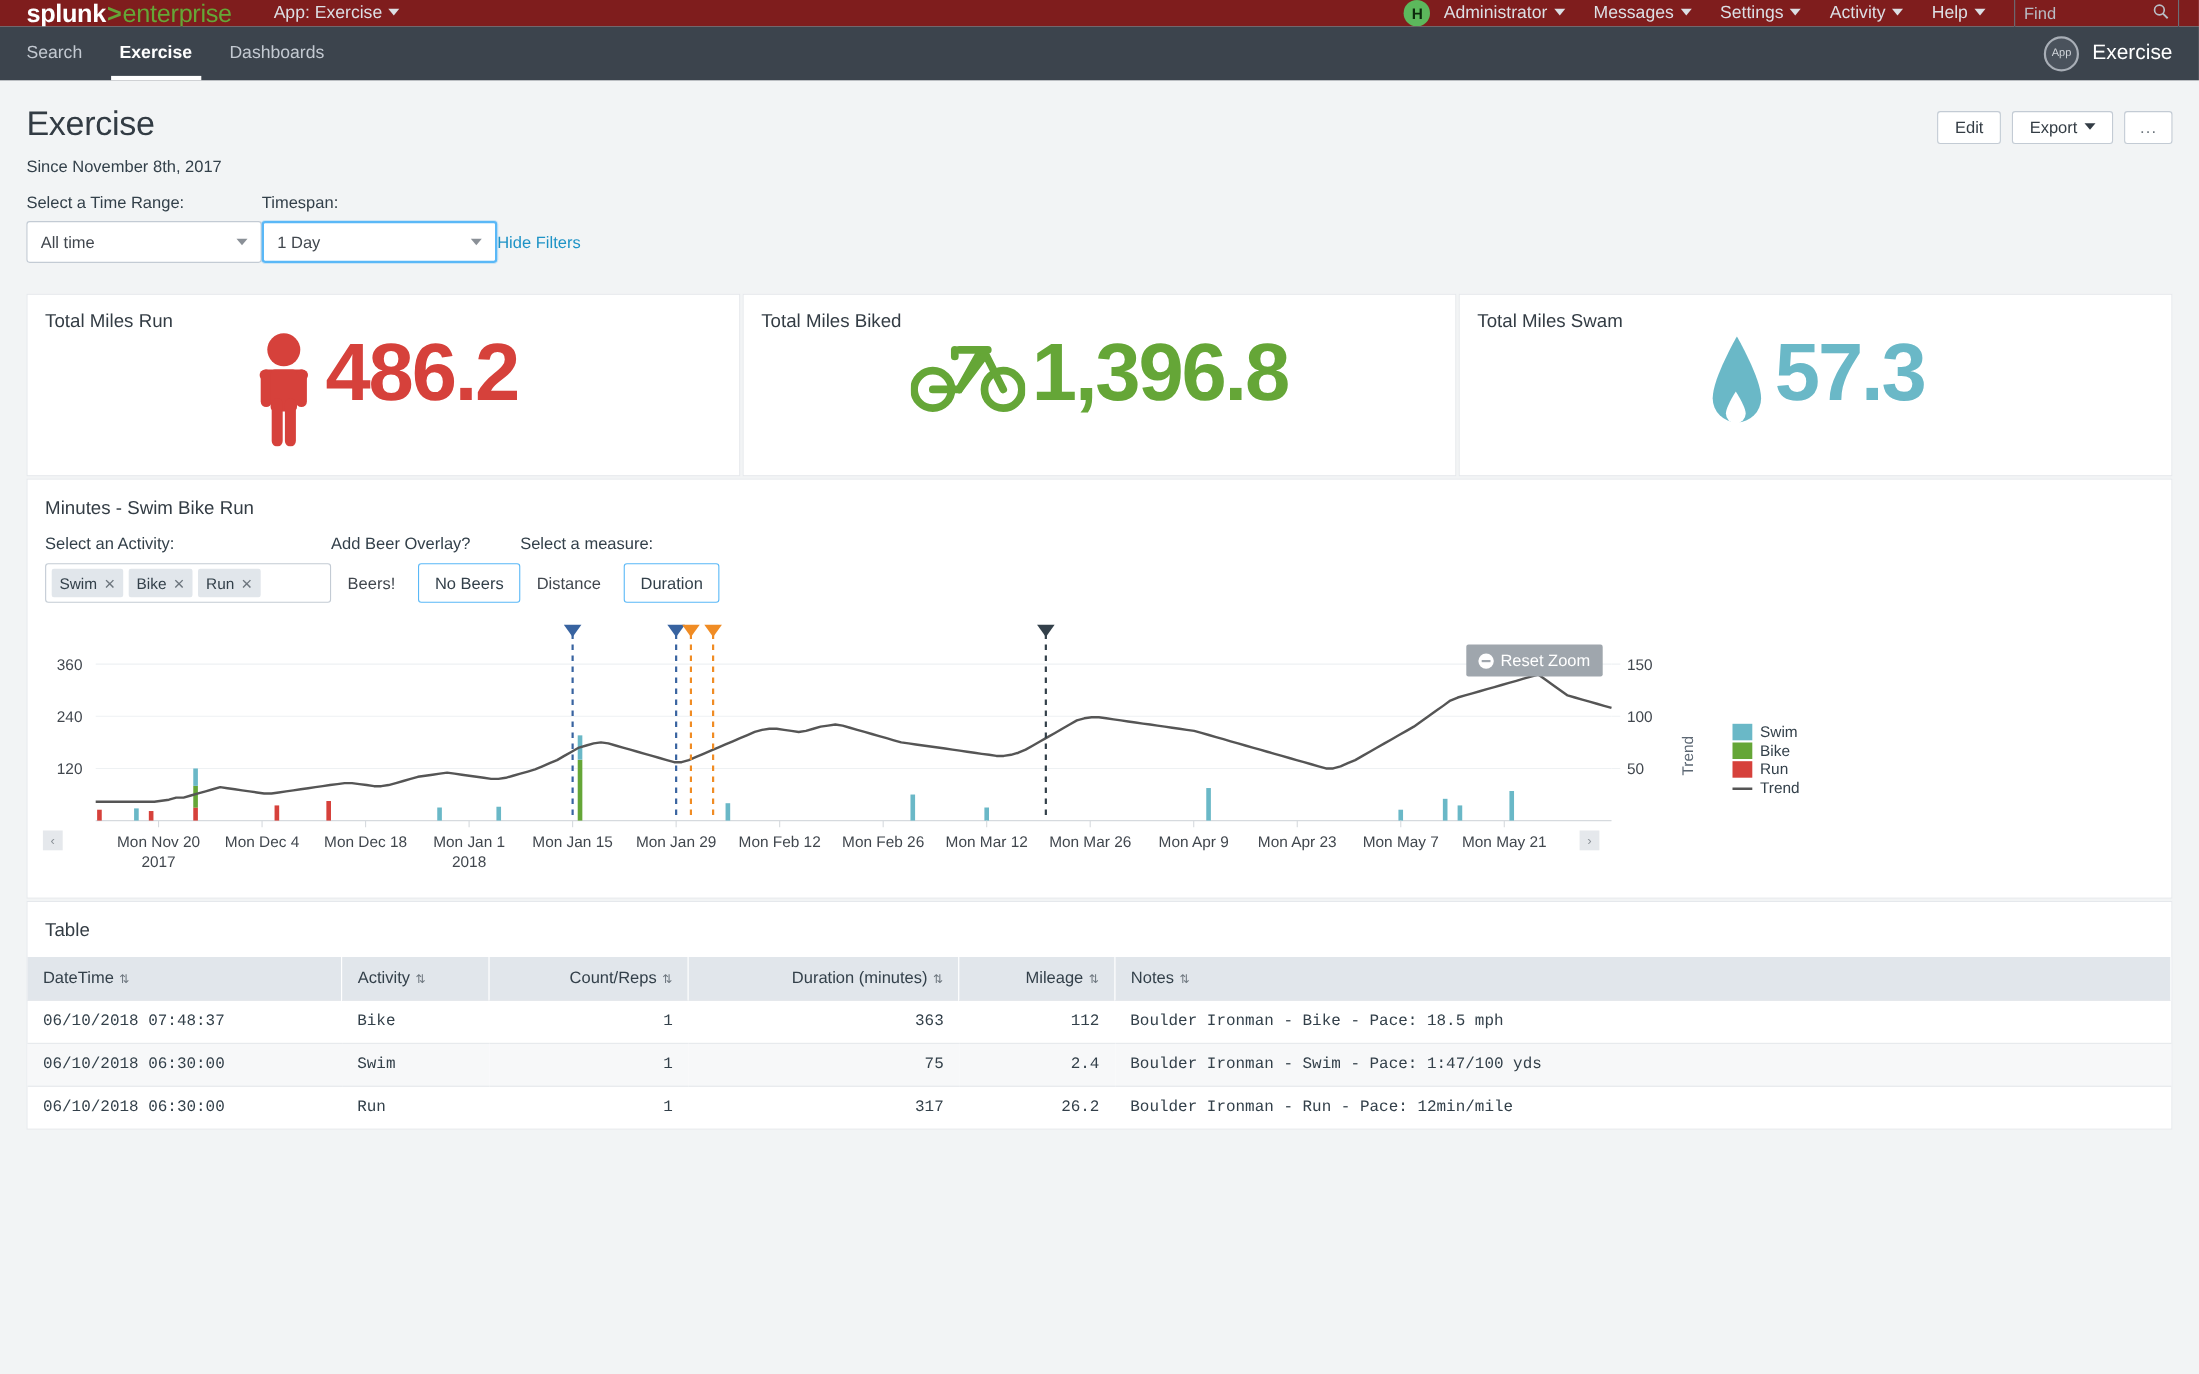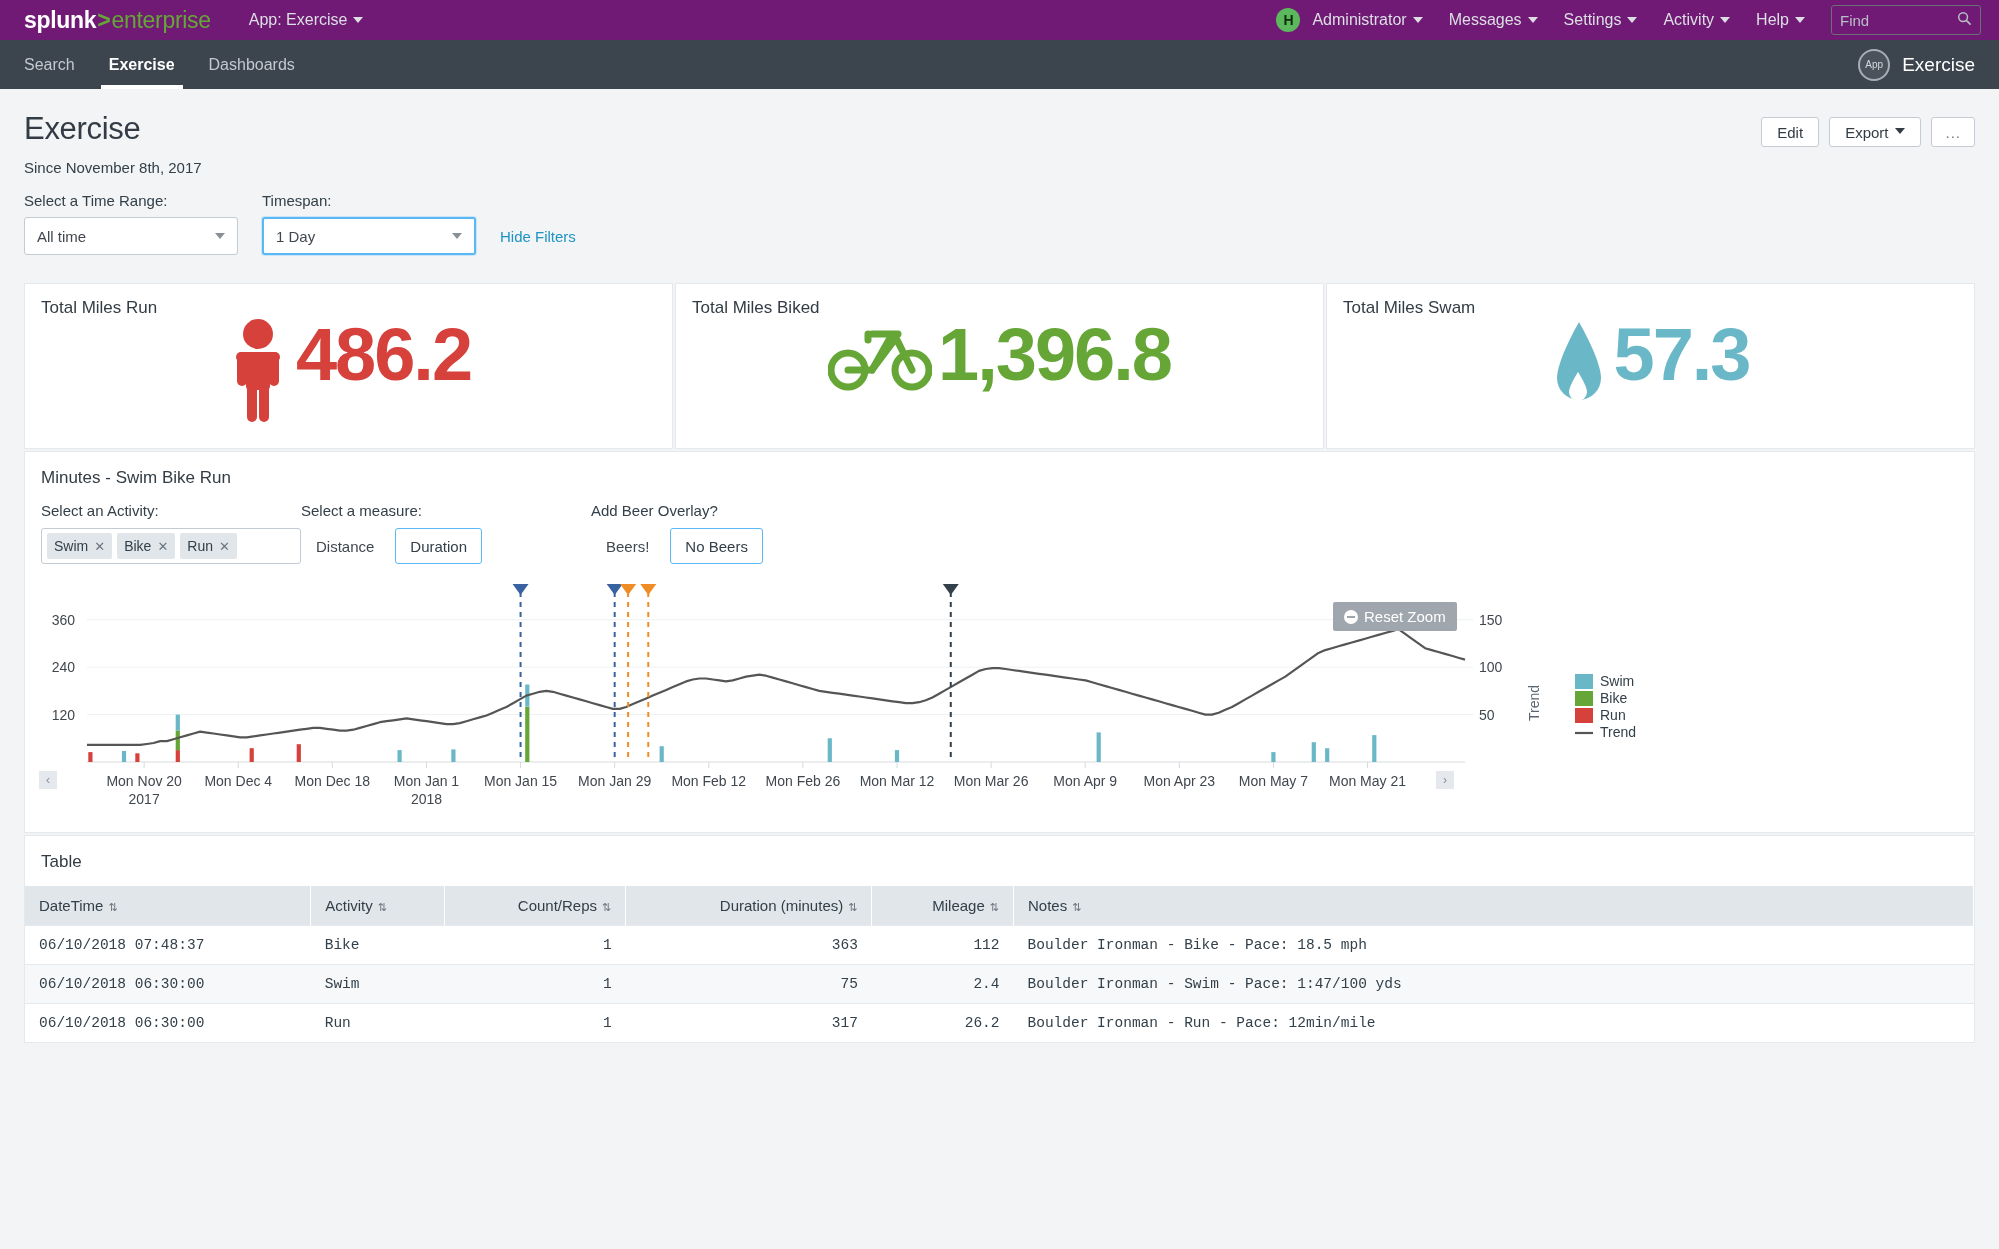--- a/index.html
+++ b/index.html
@@ -6,21 +6,21 @@
   html, body {
     width: 1999px; height: 1249px;
     font-family: "Liberation Sans", sans-serif;
     background: #f2f4f5;
     overflow: hidden;
     -webkit-font-smoothing: antialiased;
   }
 
   
   .topbar {
-    height: 40px; background: #701a75; color: #e5e8ec;
+    height: 24px; background: #7f1d1d; color: #e5e8ec;
     display: flex; align-items: center; padding: 0 0 0 24px;
     font-size: 16px; position: relative;
   }
   .logo { display: flex; align-items: baseline; font-size: 23px; letter-spacing: -0.3px; }
   .logo .sp { color: #ffffff; font-weight: bold; }
   .logo .gt { color: #65a637; font-weight: bold; margin: 0 1px; }
   .logo .ent { color: #65a637; font-weight: normal; }
   .app-menu { margin-left: 38px; font-size: 16px; color: #dcdfe4; cursor: pointer; white-space: nowrap;}
   .caret { display:inline-block; margin-left:6px; border-left:5px solid transparent;
            border-right:5px solid transparent; border-top:6px solid currentColor;
@@ -67,21 +67,21 @@
   .page-sub { font-size: 15px; color: #33404a; margin-top: 12px; }
   .head-btns { margin-left: auto; display: flex; gap: 10px; padding-top: 6px; }
   .btn {
     background: #ffffff; border: 1px solid #c3cbd4; border-radius: 3px;
     height: 30px; padding: 0 15px; font-size: 15px; color: #333c44;
     display: flex; align-items: center; cursor: pointer;
   }
   .btn.dots { padding: 0 13px; letter-spacing: 1px; color:#6c757d;}
 
   
-  .filters { display: flex; align-items: flex-end; gap: 24px; margin-top: 16px; }
+  .filters { display: flex; align-items: flex-end; margin-top: 16px; }
   .fgroup { display: flex; flex-direction: column; }
   .flabel { font-size: 15px; color: #33404a; margin-bottom: 8px; }
   .select {
     width: 214px; height: 38px; background: #fff; border: 1px solid #c3cbd4; border-radius: 3px;
     display: flex; align-items: center; padding: 12px 12px; font-size: 15px; color: #41474e;
     cursor: pointer; position: relative;
   }
   .select.focused { border: 2px solid #5ab8f7; box-shadow: 0 0 0 1px rgba(90,184,247,.25); }
   .select .scaret {
     margin-left:auto; border-left:5px solid transparent; border-right:5px solid transparent;
@@ -310,40 +310,40 @@
               <span>Bike</span>
               <span class="x">✕</span>
             </span>
           <span class="token">
               <span>Run</span>
               <span class="x">✕</span>
             </span>
         </div>
       </div>
 
+      <div class="cc-group">
+        <div class="cc-label">Add Beer Overlay?</div>
+        <div class="radio-row">
+          <div class="radio-btn">
+              <span>Beers!</span>
+            </div>
+          <div class="radio-btn sel">
+              <span>No Beers</span>
+            </div>
+        </div>
+      </div>
+
       <div class="cc-group" style="width:290px">
         <div class="cc-label">Select a measure:</div>
         <div class="radio-row">
           <div class="radio-btn">
               <span>Distance</span>
             </div>
           <div class="radio-btn sel">
               <span>Duration</span>
-            </div>
-        </div>
-      </div>
-
-      <div class="cc-group">
-        <div class="cc-label">Add Beer Overlay?</div>
-        <div class="radio-row">
-          <div class="radio-btn">
-              <span>Beers!</span>
-            </div>
-          <div class="radio-btn sel">
-              <span>No Beers</span>
             </div>
         </div>
       </div>
     </div>
 
     <div class="chart-wrap">
       <svg id="chart" class="chart-svg" width="1949" height="250">
           <line x1="62" y1="132.57142857142858" x2="1440" y2="132.57142857142858" stroke="#eef1f3" stroke-width="1"></line>
           <text x="50" y="137.57142857142858" text-anchor="end" class="tick-lbl">120</text>
           <line x1="62" y1="85.14285714285715" x2="1440" y2="85.14285714285715" stroke="#eef1f3" stroke-width="1"></line>

